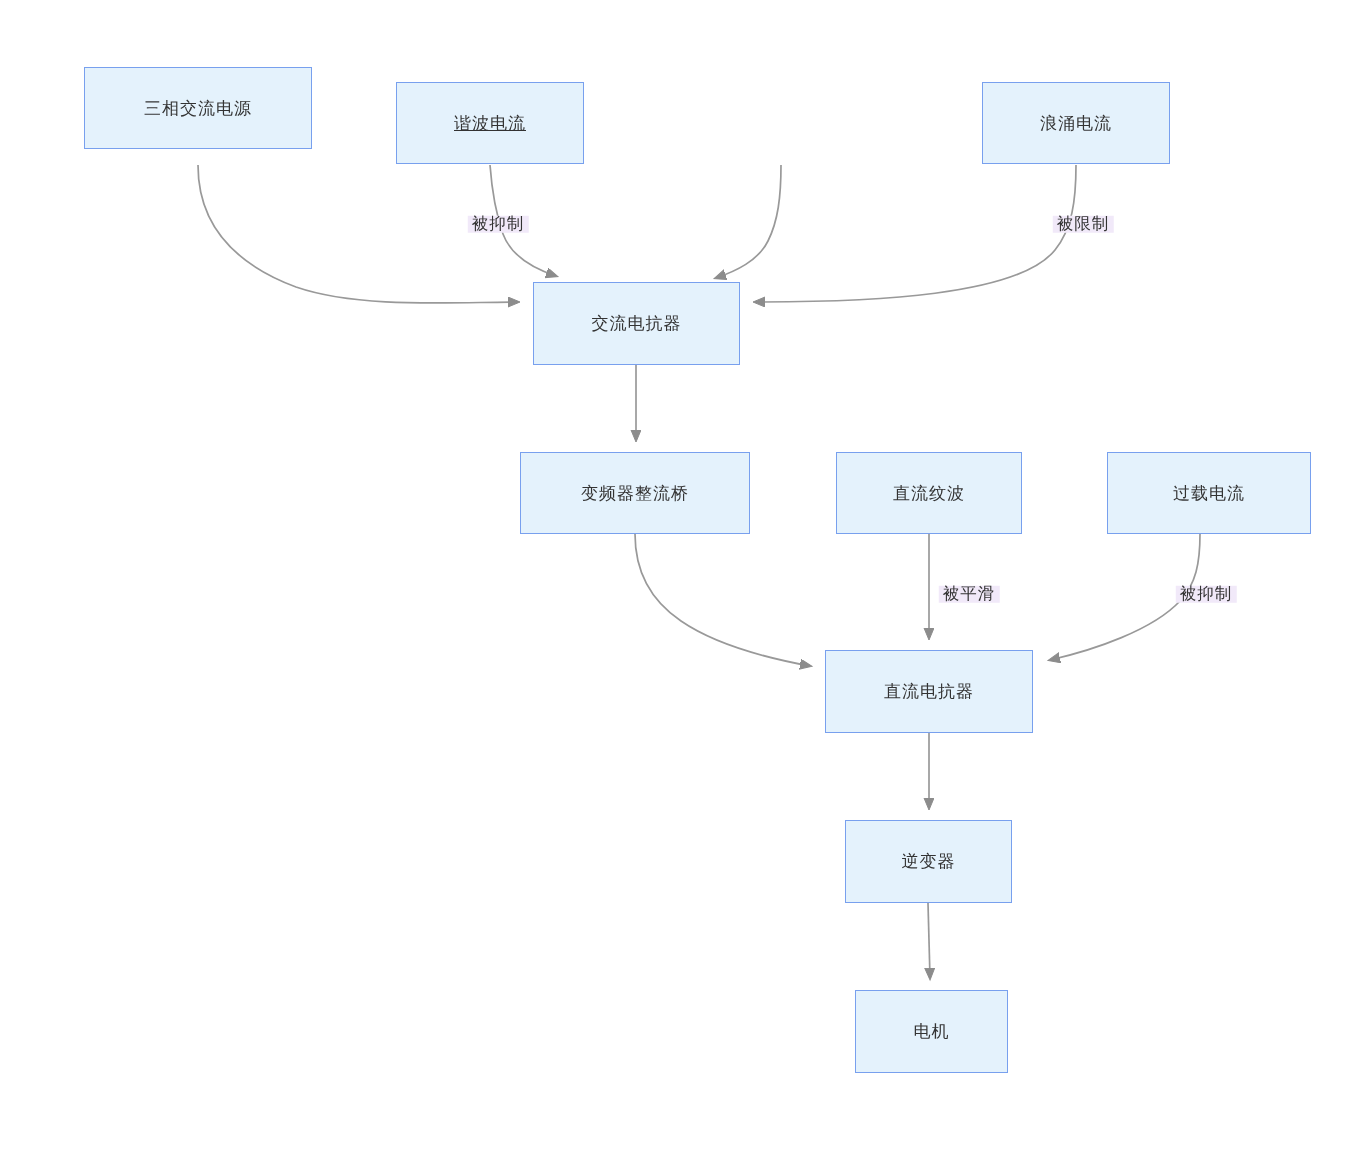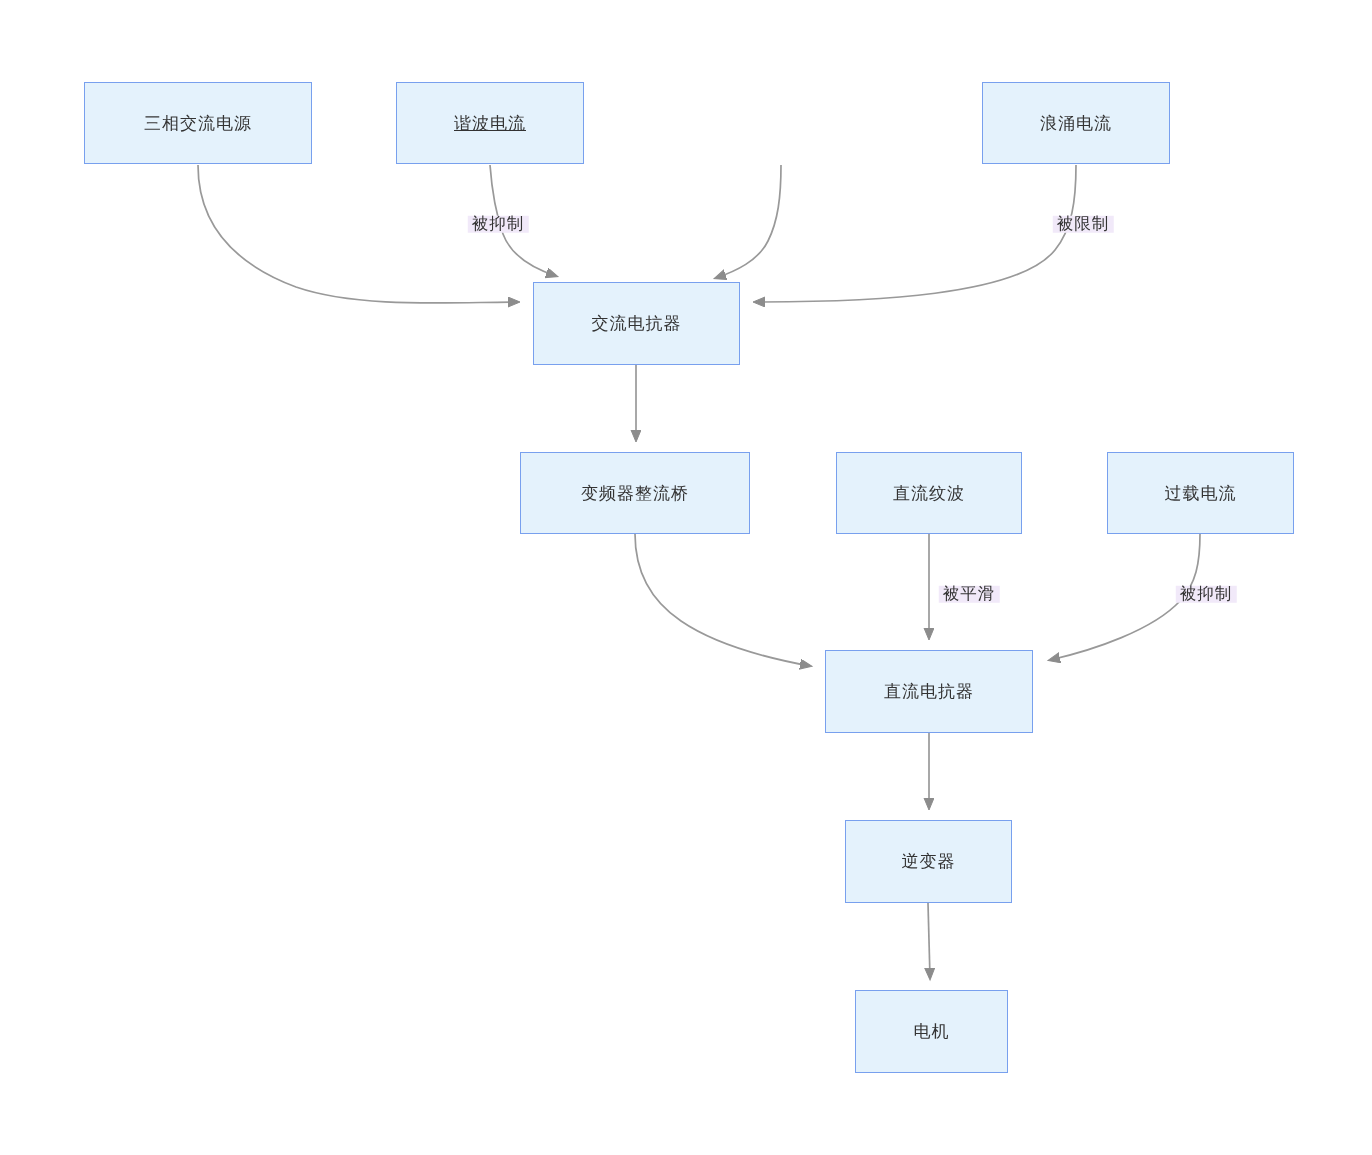--- a/index.html
+++ b/index.html
@@ -84,39 +84,39 @@
 
     <path class="edge" d="M 929,534 L 929,638" marker-end="url(#arrow)"></path>
 
     <path class="edge" d="M 1200,534 C 1200,563 1196,584 1180,601 C 1153,630 1094,650 1050,660" marker-end="url(#arrow)"></path>
 
     <path class="edge" d="M 929,733 L 929,808" marker-end="url(#arrow)"></path>
 
     <path class="edge" d="M 928,903 L 930,978" marker-end="url(#arrow)"></path>
   </svg>
 
-  <div class="node" style="left:84px; top:82px; width:228px; height:82px;">
+  <div class="node" style="left:84px; top:67px; width:228px; height:82px;">
     <span>三相交流电源</span>
   </div>
   <div class="node" style="left:396px; top:82px; width:188px; height:82px;text-decoration:underline;">
     <span>谐波电流</span>
   </div>
   <div class="node" style="left:982px; top:82px; width:188px; height:82px;">
     <span>浪涌电流</span>
   </div>
   <div class="node" style="left:533px; top:282px; width:207px; height:83px;">
     <span>交流电抗器</span>
   </div>
   <div class="node" style="left:520px; top:452px; width:230px; height:82px;">
     <span>变频器整流桥</span>
   </div>
   <div class="node" style="left:836px; top:452px; width:186px; height:82px;">
     <span>直流纹波</span>
   </div>
-  <div class="node" style="left:1107px; top:452px; width:187px; height:82px;">
+  <div class="node" style="left:1107px; top:452px; width:204px; height:82px;">
     <span>过载电流</span>
   </div>
   <div class="node" style="left:825px; top:650px; width:208px; height:83px;">
     <span>直流电抗器</span>
   </div>
   <div class="node" style="left:845px; top:820px; width:167px; height:83px;">
     <span>逆变器</span>
   </div>
   <div class="node" style="left:855px; top:990px; width:153px; height:83px;">
     <span>电机</span>

